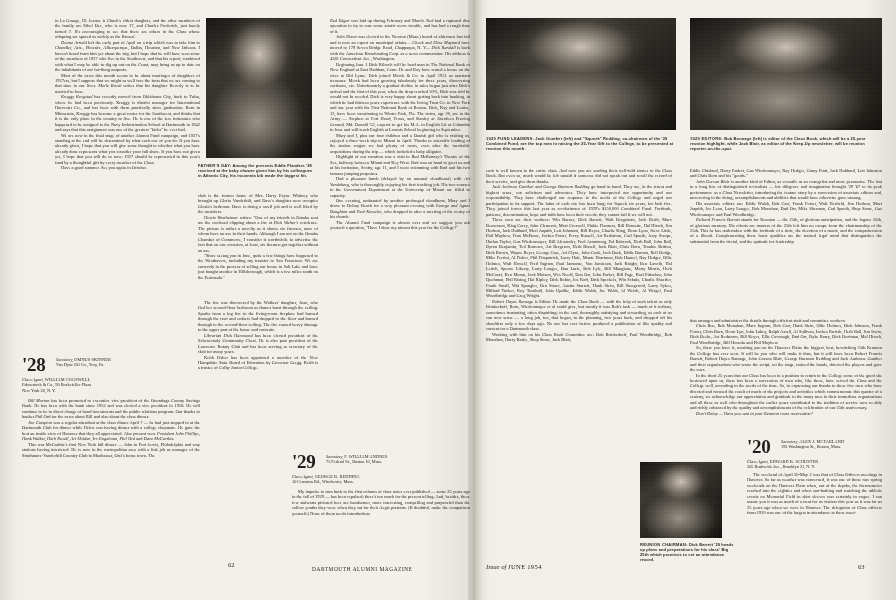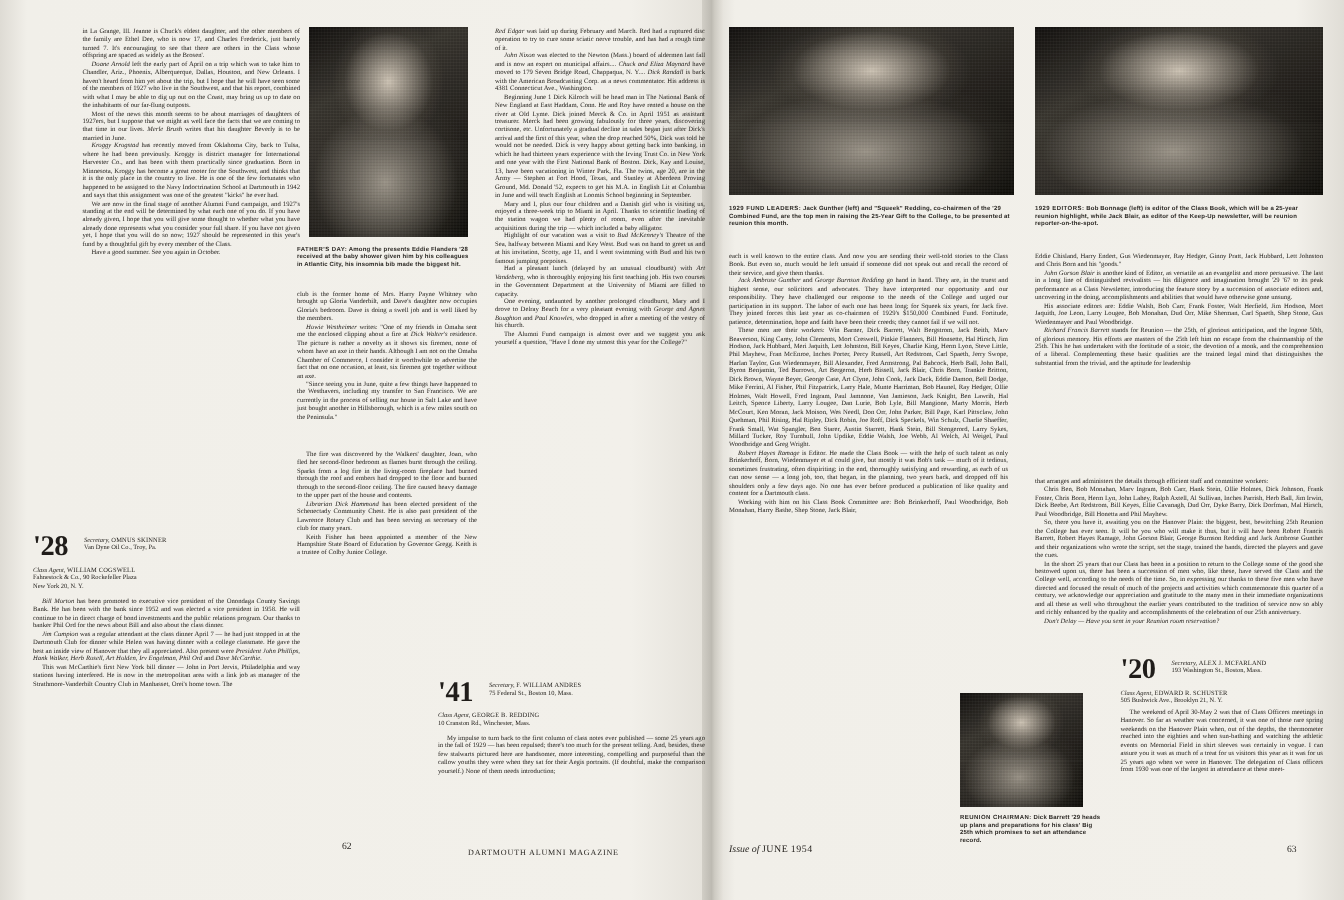--- a/index.html
+++ b/index.html
@@ -178,21 +178,21 @@
     <p><em>John Nixon</em> <span>was elected to the Newton (Mass.) board of aldermen last fall and is now an expert on municipal affairs....</span> <em>Chuck and Eliza Maynard</em> <span>have moved to 179 Seven Bridge Road, Chappaqua, N. Y....</span> <em>Dick Randall</em> <span>is back with the American Broadcasting Corp. as a news commentator. His address is 4381 Connecticut Ave., Washington.</span></p>
     <p>Beginning June 1 Dick Kilroch will be head man in The National Bank of New England at East Haddam, Conn. He and Roy have rented a house on the river at Old Lyme. Dick joined Merck &amp; Co. in April 1951 as assistant treasurer. Merck had been growing fabulously for three years, discovering cortisone, etc. Unfortunately a gradual decline in sales began just after Dick's arrival and the first of this year, when the drop reached 50%, Dick was told he would not be needed. Dick is very happy about getting back into banking, in which he had thirteen years experience with the Irving Trust Co. in New York and one year with the First National Bank of Boston. Dick, Kay and Louise, 13, have been vacationing in Winter Park, Fla. The twins, age 20, are in the Army — Stephen at Fort Hood, Texas, and Stanley at Aberdeen Proving Ground, Md. Donald '52, expects to get his M.A. in English Lit at Columbia in June and will teach English at Loomis School beginning in September.</p>
     <p>Mary and I, plus our four children and a Danish girl who is visiting us, enjoyed a three-week trip to Miami in April. Thanks to scientific loading of the station wagon we had plenty of room, even after the inevitable acquisitions during the trip — which included a baby alligator.</p>
     <p><span>Highlight of our vacation was a visit to</span> <em>Bud McKenney's</em> <span>Theatre of the Sea, halfway between Miami and Key West. Bud was on hand to greet us and at his invitation, Scotty, age 11, and I went swimming with Bud and his two famous jumping porpoises.</span></p>
     <p><span>Had a pleasant lunch (delayed by an unusual cloudburst) with</span> <em>Art Vandeberg,</em> <span>who is thoroughly enjoying his first teaching job. His two courses in the Government Department at the University of Miami are filled to capacity.</span></p>
     <p><span>One evening, undaunted by another prolonged cloudburst, Mary and I drove to Delray Beach for a very pleasant evening with</span> <em>George and Agnes Boughton</em> <span>and</span> <em>Paul Knowles,</em> <span>who dropped in after a meeting of the vestry of his church.</span></p>
     <p>The Alumni Fund campaign is almost over and we suggest you ask yourself a question, "Have I done my utmost this year for the College?"</p>
   </div>
 
   <div class="classhead" style="left:292px; top:452px; width:180px;">
-    <div class="yr">'41</div>
+    <div class="yr">'29</div>
     <div class="meta">
       <span class="role">Secretary,</span>
       <span class="sc">F. WILLIAM ANDRES</span><br>
       <span>75 Federal St., Boston 10, Mass.</span>
     </div>
     <div class="agent">
       <em>Class Agent,</em>
       <span class="sc">GEORGE B. REDDING</span><br>
       <span>10 Cranston Rd., Winchester, Mass.</span>
     </div>

